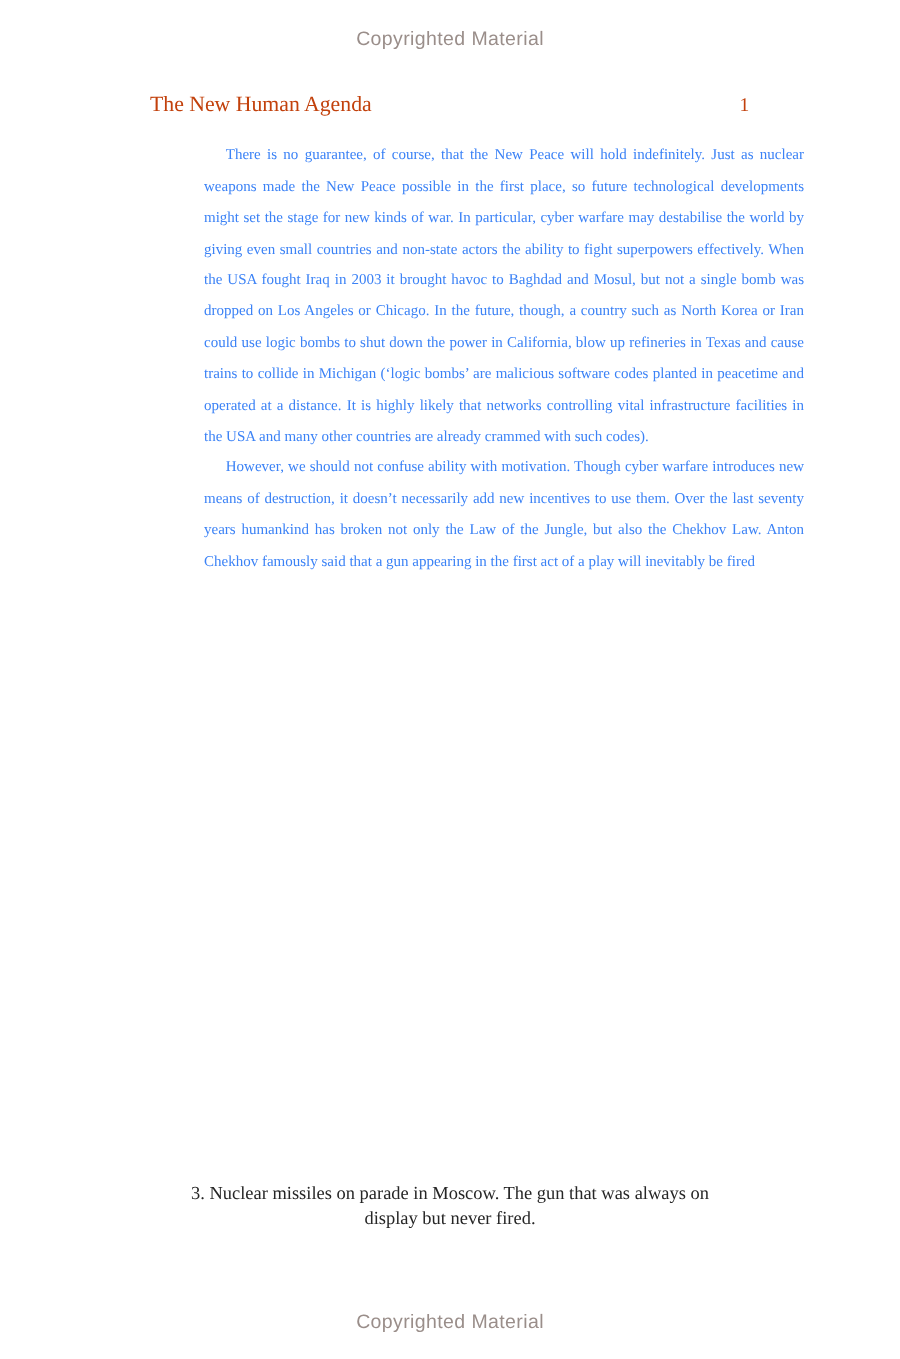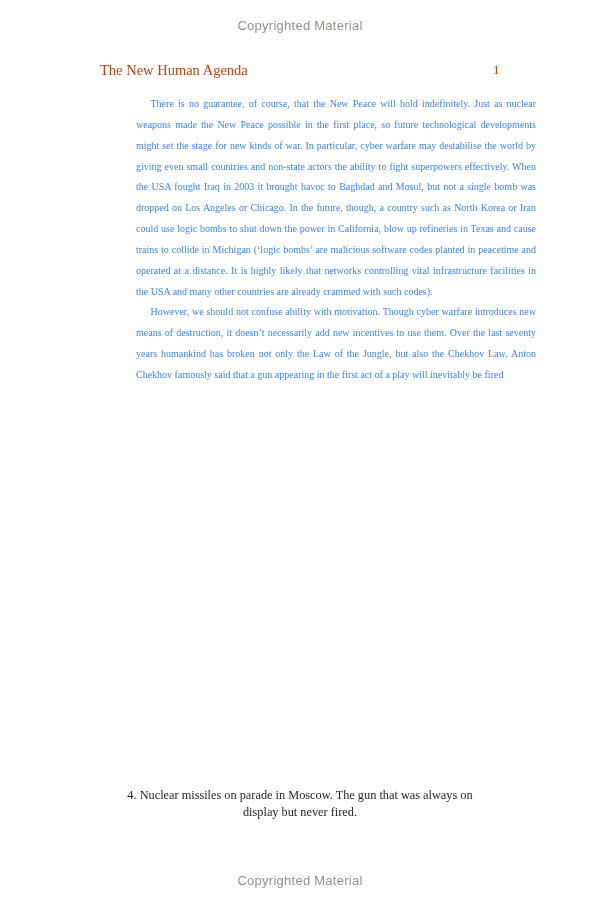--- a/index.html
+++ b/index.html
@@ -81,17 +81,17 @@
   <div class="page-header">
     <span class="chapter">The New Human Agenda</span>
     <span class="pagenum">1</span>
   </div>
 
   <div class="body-text">
     <p>There is no guarantee, of course, that the New Peace will hold indefinitely. Just as nuclear weapons made the New Peace possible in the first place, so future technological developments might set the stage for new kinds of war. In particular, cyber warfare may destabilise the world by giving even small countries and non-state actors the ability to fight superpowers effectively. When the USA fought Iraq in 2003 it brought havoc to Baghdad and Mosul, but not a single bomb was dropped on Los Angeles or Chicago. In the future, though, a country such as North Korea or Iran could use logic bombs to shut down the power in California, blow up refineries in Texas and cause trains to collide in Michigan (‘logic bombs’ are malicious software codes planted in peacetime and operated at a distance. It is highly likely that networks controlling vital infrastructure facilities in the USA and many other countries are already crammed with such codes).</p>
     <p>However, we should not confuse ability with motivation. Though cyber warfare introduces new means of destruction, it doesn’t necessarily add new incentives to use them. Over the last seventy years humankind has broken not only the Law of the Jungle, but also the Chekhov Law. Anton Chekhov famously said that a gun appearing in the first act of a play will inevitably be fired</p>
   </div>
 
-  <div class="figure-caption">4. Nuclear missiles on parade in Moscow. The gun that was always on display but never fired.</div>
+  <div class="figure-caption">3. Nuclear missiles on parade in Moscow. The gun that was always on display but never fired.</div>
 
   <div class="copyright bottom">Copyrighted Material</div>
 
 </div>
 
 </body></html>

